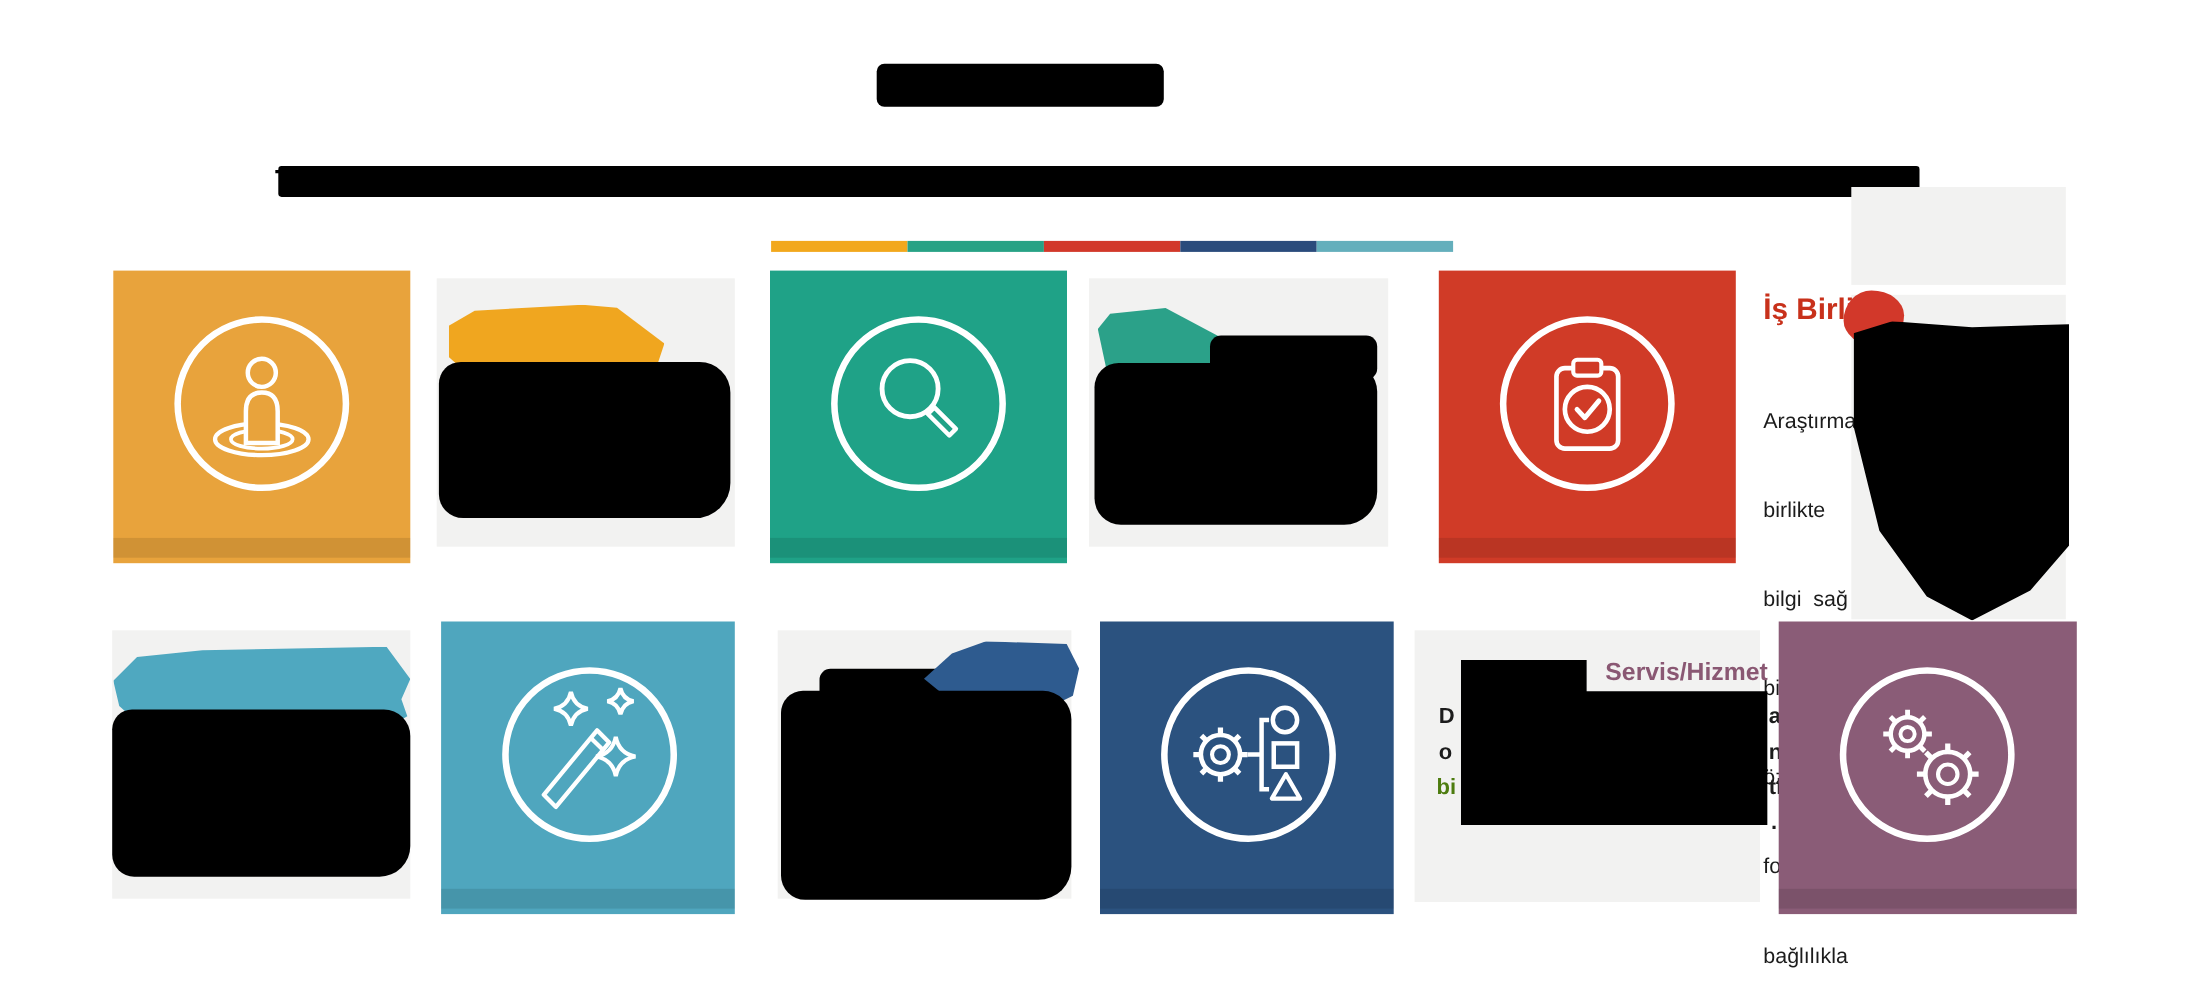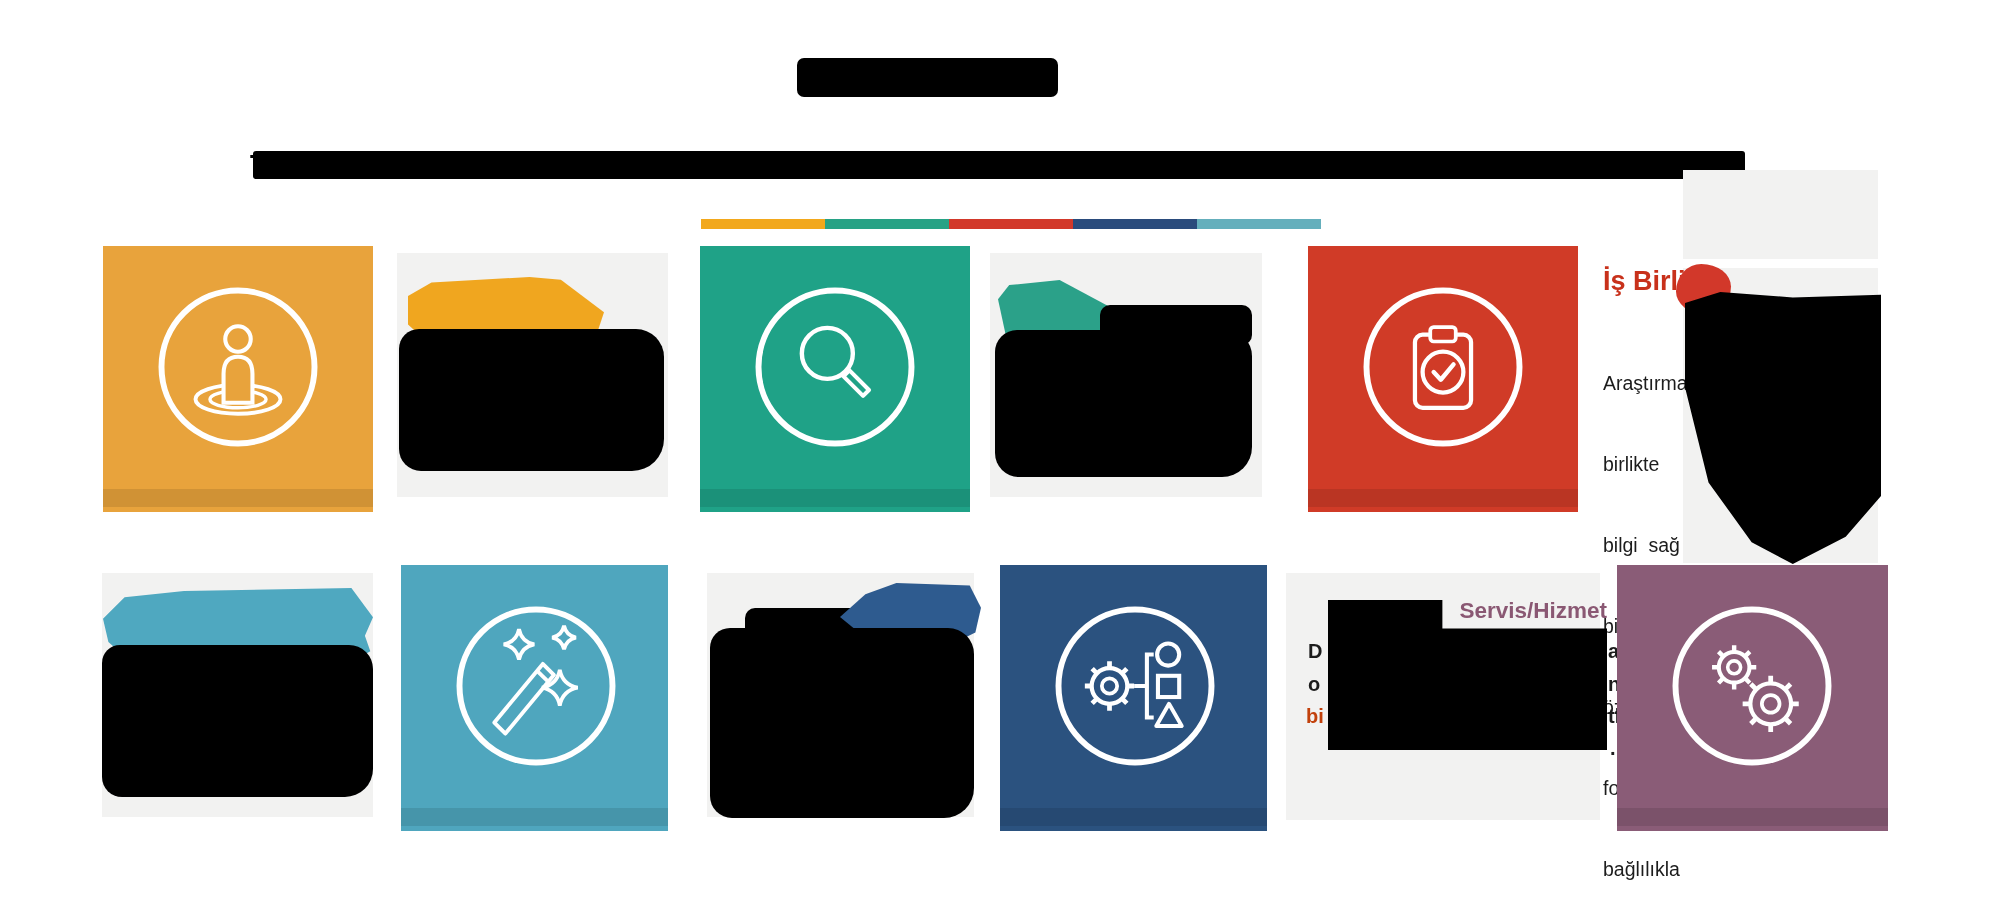--- a/index.html
+++ b/index.html
@@ -126,21 +126,21 @@
       <rect x="63.5" y="44" width="12.5" height="12.5" stroke-width="2.4"></rect>
       <path d="M70,60.5 L77.5,73.5 H62.5 Z" stroke-width="2.3" stroke-linejoin="round"></path>
     </svg>
     <div class="base-strip"></div>
   </div>
 
   <div class="card" style="left: 1286px; top: 573px; width: 314px; height: 247px; background-color: rgb(242, 242, 241);">
     <div class="abs" style="left: 0px; top: 25px; width: 321px; text-align: right; font-size: 22.5px; font-weight: 700; color: rgb(138, 88, 115);">Servis/Hizmet</div>
     <span class="frag" style="left: 22px; top: 68px; color: rgb(28, 28, 28);">D</span>
     <span class="frag" style="left: 22px; top: 101px; color: rgb(28, 28, 28);">o</span>
-    <span class="frag" style="left: 20px; top: 133px; color: #c2410c; text-align: center;">bi</span>
+    <span class="frag" style="left: 20px; top: 133px; color: #4d7c0f; text-align: center;">bi</span>
     <span class="frag" style="left: 322px; top: 68px; color: rgb(28, 28, 28);">a</span>
     <span class="frag" style="left: 322px; top: 101px; color: rgb(28, 28, 28);">n</span>
     <span class="frag" style="left: 322px; top: 133px; color: rgb(28, 28, 28);">ti</span>
     <span class="frag" style="left: 324px; top: 165px; color: rgb(28, 28, 28);">.</span>
     <div class="blob" style="left: 42px; top: 27px; width: 279px; height: 150px; clip-path: polygon(0% 0%, 41% 0%, 41% 19%, 100% 19%, 100% 100%, 0% 100%); background-color: rgb(0, 0, 0);"></div>
   </div>
 
   <div class="icon-card" style="left: 1617px; top: 565px; width: 271px; height: 266px; background-color: rgb(138, 92, 119); color: rgb(138, 92, 119);">
     <svg width="170" height="170" viewBox="0 0 100 100" fill="none" stroke="#FFFFFF">
       <circle cx="50" cy="50" r="45" stroke-width="3.5"></circle>

